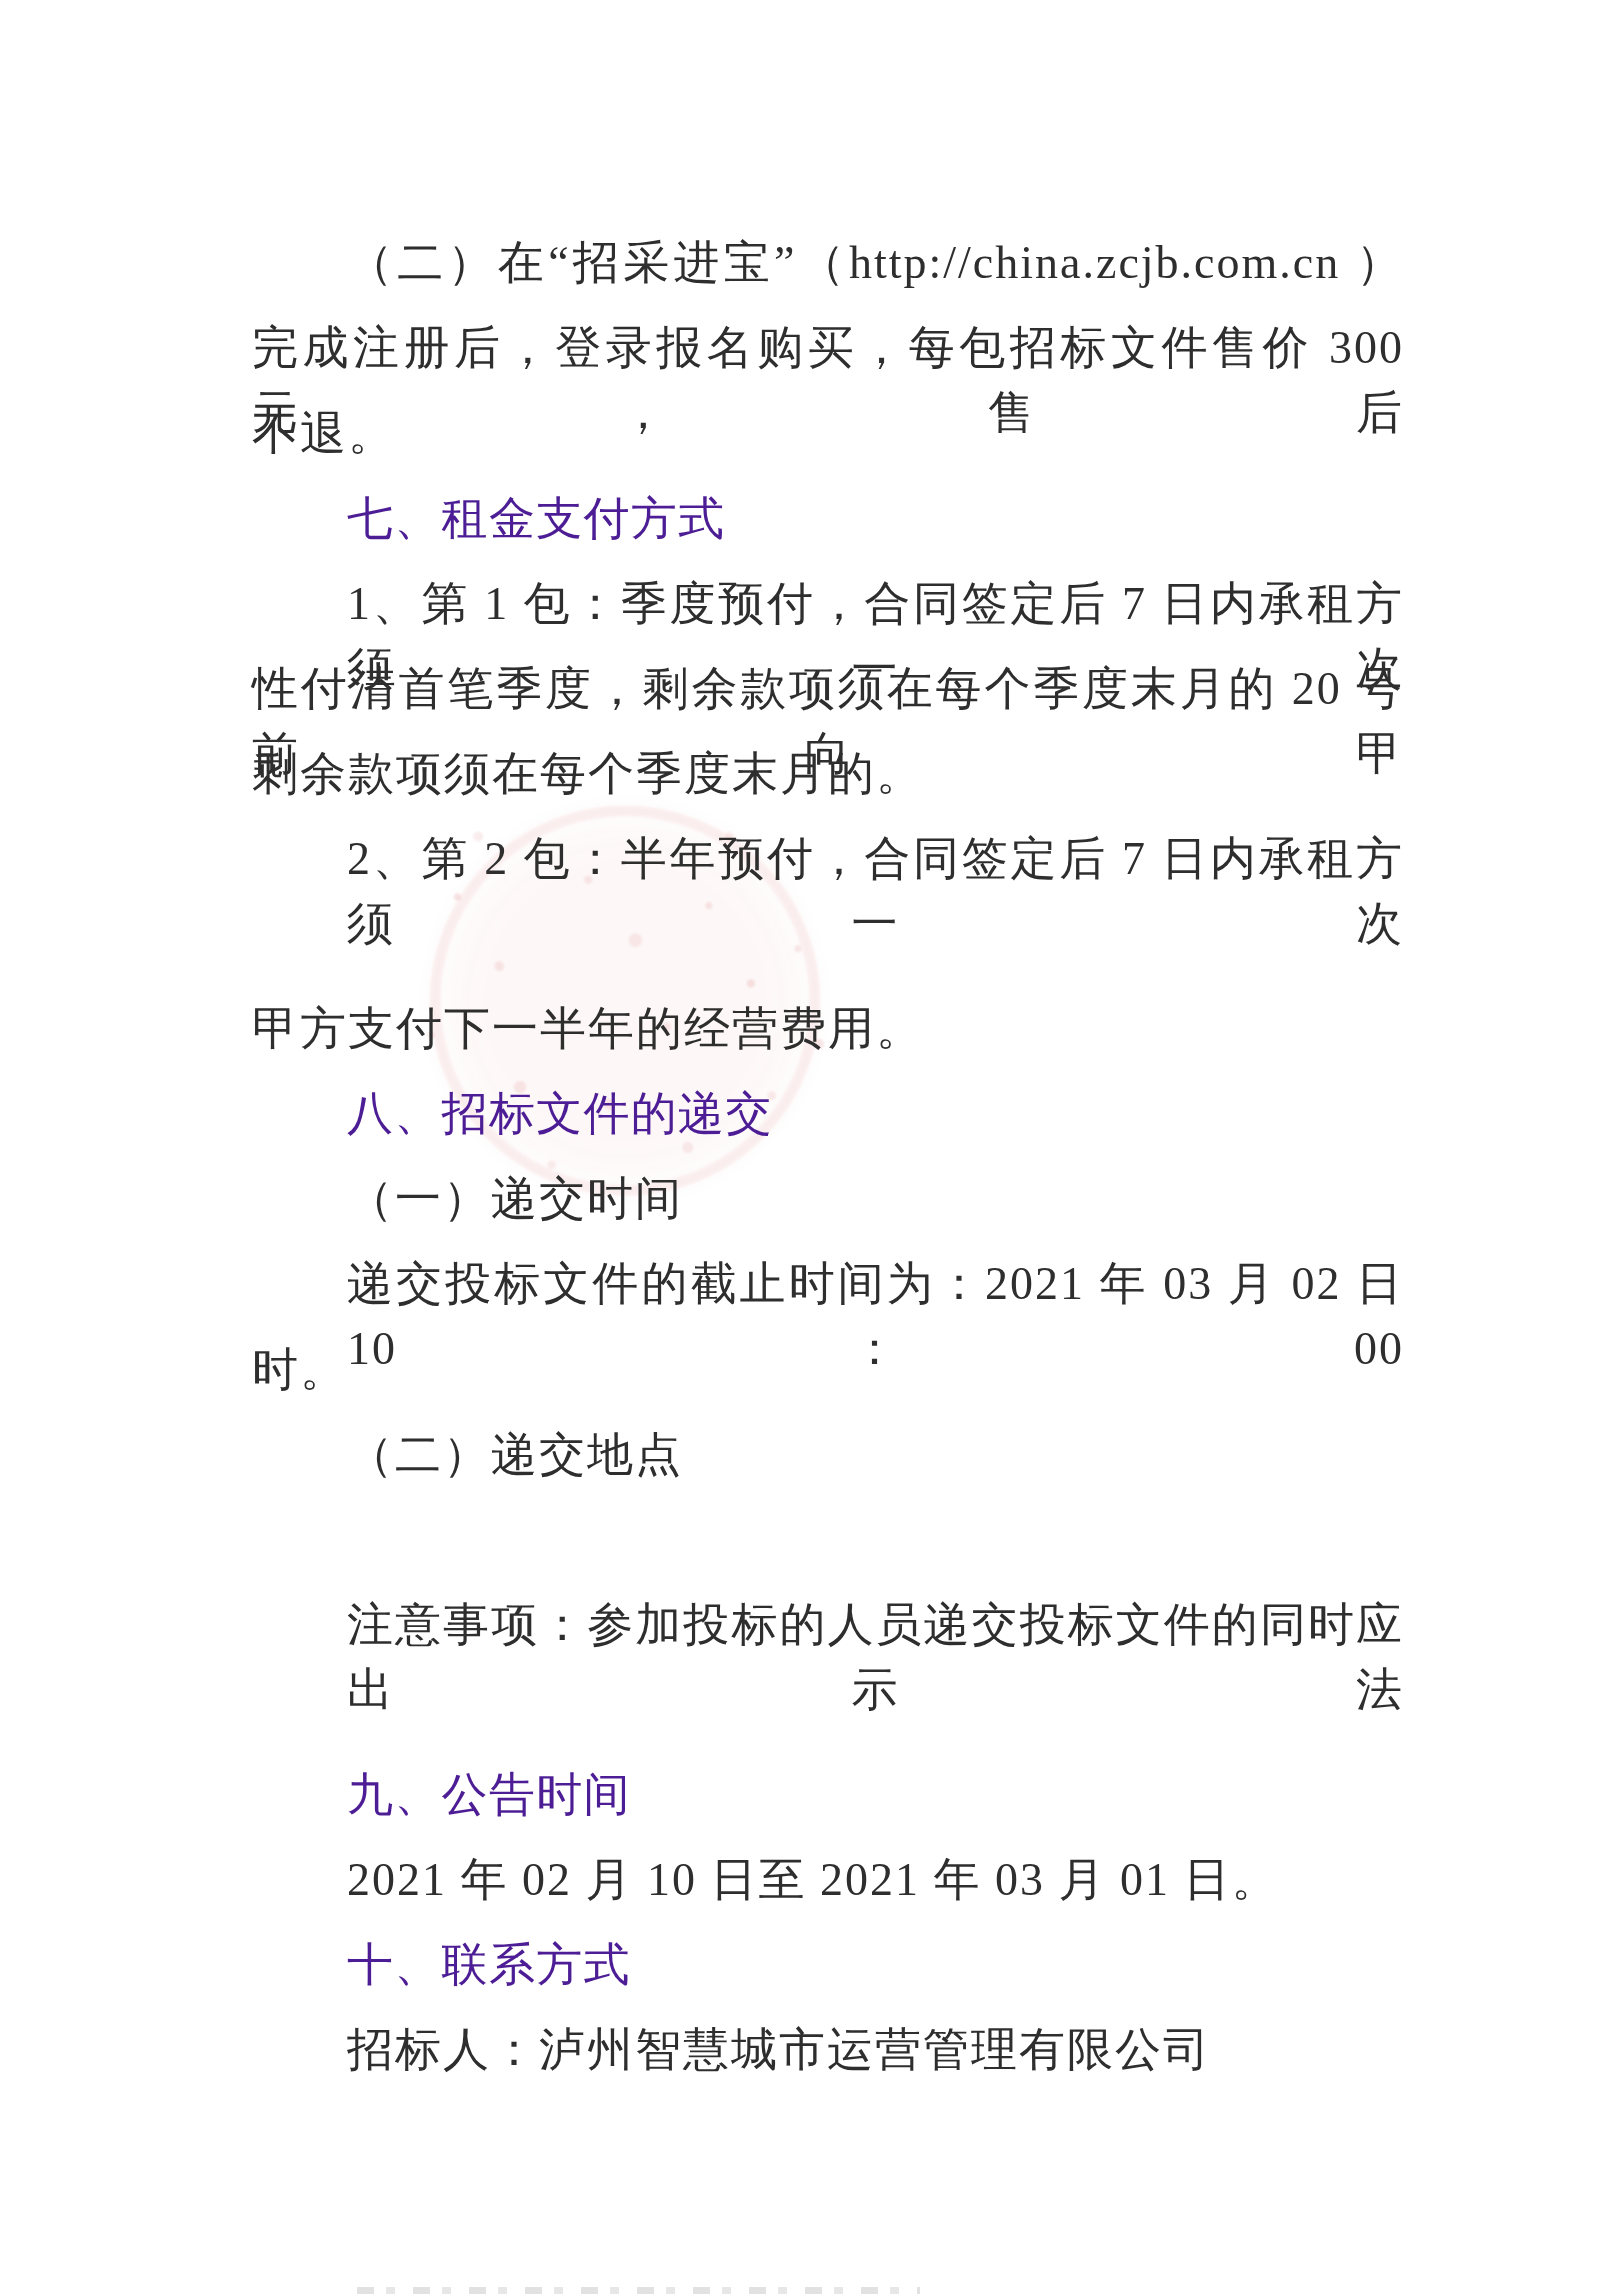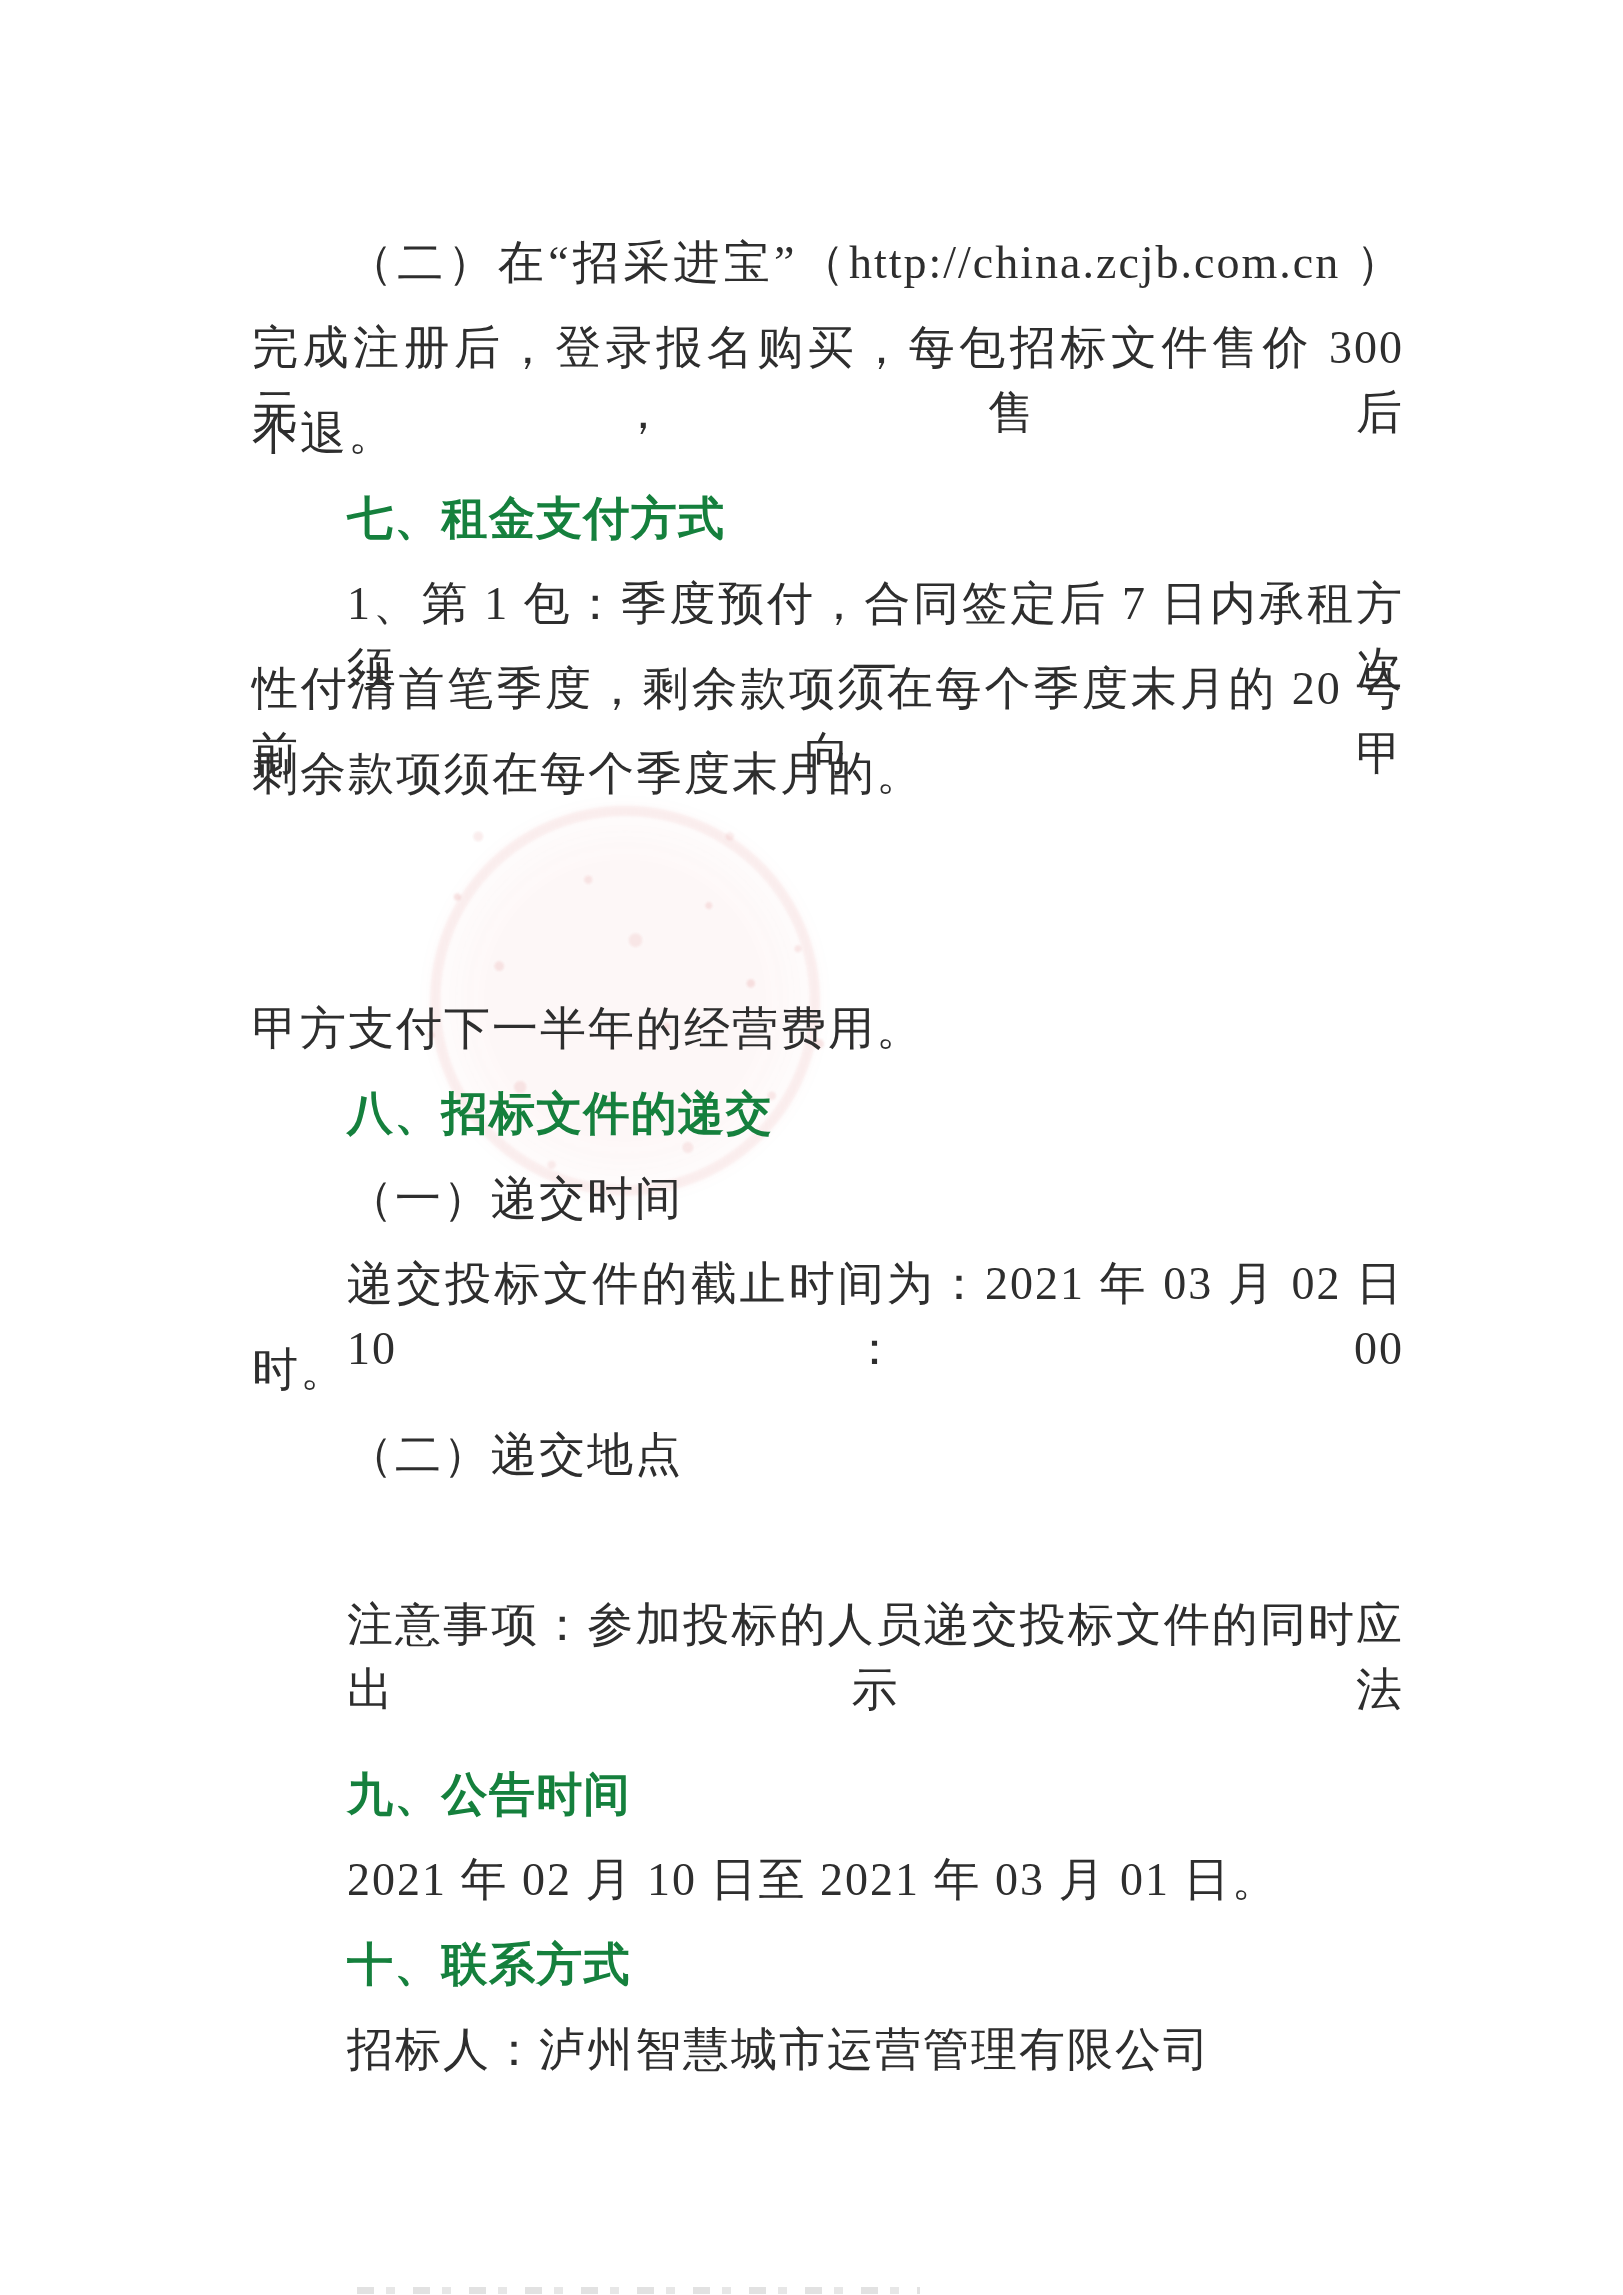--- a/index.html
+++ b/index.html
@@ -31,23 +31,23 @@
     white-space: nowrap;
     -webkit-font-smoothing: antialiased;
   }
   .tline.justify {
     white-space: normal;
     text-align: justify;
     text-align-last: justify;
   }
   .tline.heading {
     font-family: "Liberation Sans", "DejaVu Sans", sans-serif;
-    font-weight: 700;
+    font-weight: 400;
     letter-spacing: 1.3px;
-    color: #15803d;
+    color: #4c1d95;
   }
   
   .m-body   { left: 252px; }
   .m-indent { left: 347px; }
   .w-body   { width: 1152px; }
   .w-indent { width: 1057px; }
 
   
   .stamp {
     position: absolute;
@@ -106,20 +106,21 @@
   <div class="stamp"></div>
 
   <div class="tline m-indent w-indent justify" style="top:230px">（二）在“招采进宝”（http://china.zcjb.com.cn ）</div>
   <div class="tline m-body w-body justify" style="top:315px">完成注册后，登录报名购买，每包招标文件售价 300 元，售后</div>
   <div class="tline m-body" style="top:401px">不退。</div>
 
   <div class="tline m-indent heading" style="top:486px">七、租金支付方式</div>
   <div class="tline m-indent w-indent justify" style="top:571px">1、第 1 包：季度预付，合同签定后 7 日内承租方须一次</div>
   <div class="tline m-body w-body justify" style="top:656px">性付清首笔季度，剩余款项须在每个季度末月的 20 号前向甲</div>
   <div class="tline m-body" style="top:741px">剩余款项须在每个季度末月的。</div>
+  <div class="tline m-indent w-indent justify" style="top:826px">2、第 2 包：半年预付，合同签定后 7 日内承租方须一次</div>
   <div class="tline m-body" style="top:996px">甲方支付下一半年的经营费用。</div>
 
   <div class="tline m-indent heading" style="top:1081px">八、招标文件的递交</div>
   <div class="tline m-indent" style="top:1166px">（一）递交时间</div>
   <div class="tline m-indent w-indent justify" style="top:1251px">递交投标文件的截止时间为：2021 年 03 月 02 日 10：00</div>
   <div class="tline m-body" style="top:1337px">时。</div>
   <div class="tline m-indent" style="top:1422px">（二）递交地点</div>
   <div class="tline m-indent w-indent justify" style="top:1592px">注意事项：参加投标的人员递交投标文件的同时应出示法</div>
 
   <div class="tline m-indent heading" style="top:1762px">九、公告时间</div>

